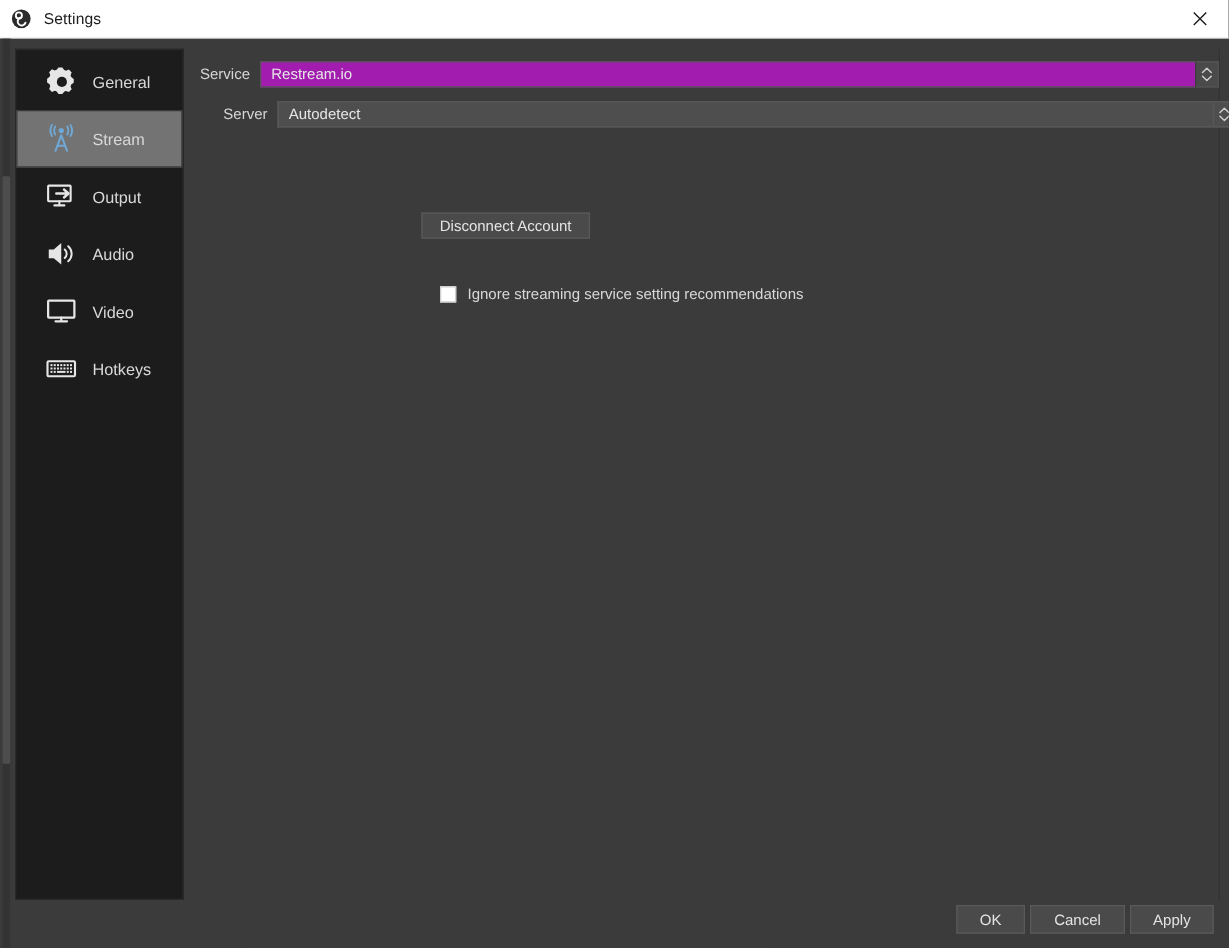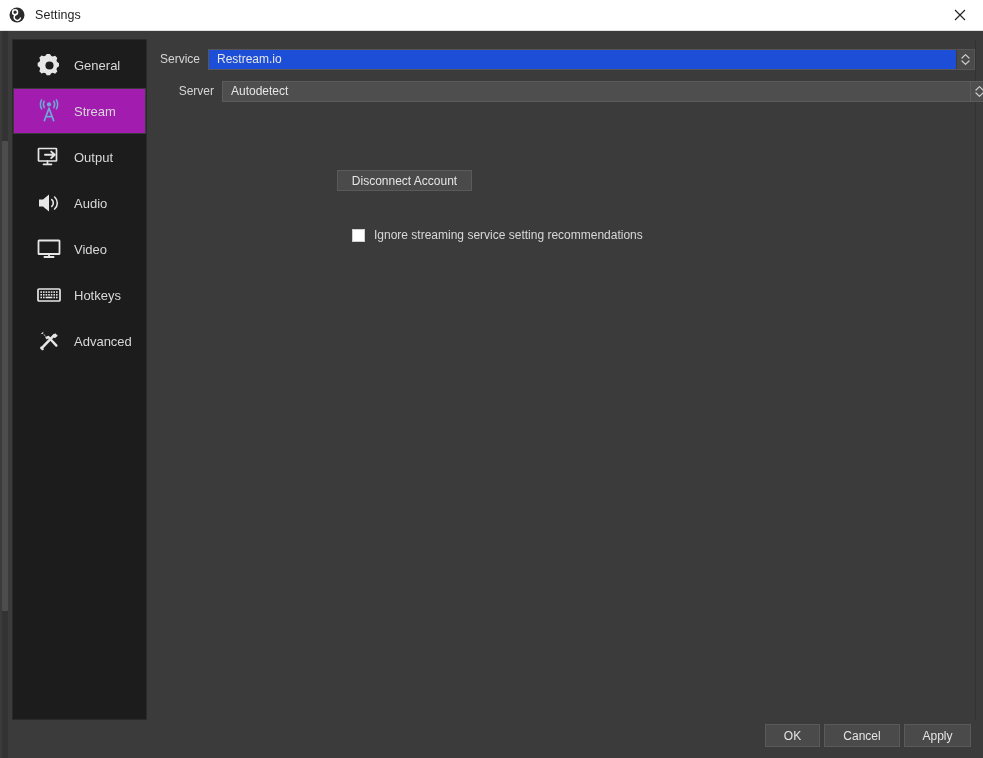--- a/index.html
+++ b/index.html
@@ -92,21 +92,21 @@
   .side-item {
     position: relative;
     height: 46px;
     display: flex;
     align-items: center;
     padding-left: 20px;
     cursor: default;
     border: 1px solid transparent;
   }
   .side-item.selected {
-    background: #a21caf;
+    background: #737373;
     border: 1px solid #3a3a3a;
     text-align: right;
   }
   .side-ico {
     width: 30px; height: 30px;
     flex: 0 0 auto;
     display: flex; align-items: center; justify-content: center;
   }
   .side-ico svg { display: block; }
   .side-label {
@@ -151,21 +151,21 @@
   .combo {
     position: relative;
     margin-left: 8px;
     height: 21px;
     flex: 1 1 auto;
     display: flex;
     align-items: stretch;
   }
   .combo-field {
     flex: 1 1 auto;
-    background: #1d4ed8;
+    background: #a21caf;
     border: 1px solid #565656;
     border-right: none;
     display: flex;
     align-items: center;
     padding-left: 8px;
     font-size: 12px;
     color: #e6e6e6;
     white-space: nowrap;
     overflow: hidden;
   }
@@ -360,34 +360,20 @@
                 <rect x="7" y="14.7" width="1.6" height="1.6"></rect>
               <rect x="9.6" y="14.7" width="6.8" height="1.6"></rect>
                 <rect x="17.4" y="14.7" width="1.6" height="1.6"></rect>
               <rect x="20" y="14.7" width="1.6" height="1.6"></rect>
             </g>
           </svg>
         </span>
         <span class="side-label">Hotkeys</span>
       </div>
 
-      <div class="side-item">
-        <span class="side-ico">
-          <svg width="26" height="26" viewBox="0 0 26 26">
-            <g stroke="#e6e6e6" stroke-width="2.6" stroke-linecap="round">
-              <path d="M6.2 19.6 L18.2 7.2"></path>
-            </g>
-            <path d="M20.4 17.6 L12.4 9.0" stroke="#e6e6e6" stroke-width="2.4" stroke-linecap="round"></path>
-            <path d="M7.4 3.6a3.4 3.4 0 0 0 4.2 4.6l1.3 1.3-2 2-1.4-1.4A3.4 3.4 0 0 0 4.6 6.2z" fill="#e6e6e6"></path>
-            <path d="M19.2 5.2 L21.8 7.8 L18.8 10.2 L16.6 7.9 Z" fill="#e6e6e6"></path>
-            <path d="M5 18.2 L8.2 21.2 L6.2 22.4 L3.8 20 Z" fill="#e6e6e6"></path>
-          </svg>
-        </span>
-        <span class="side-label">Advanced</span>
-      </div>
 
     </div>
 
     <div class="pane">
       <div class="pane-divider"></div>
 
       <div class="form-row row-service">
         <span class="field-label">Service</span>
         <div class="combo">
           <div class="combo-field">Restream.io</div>

